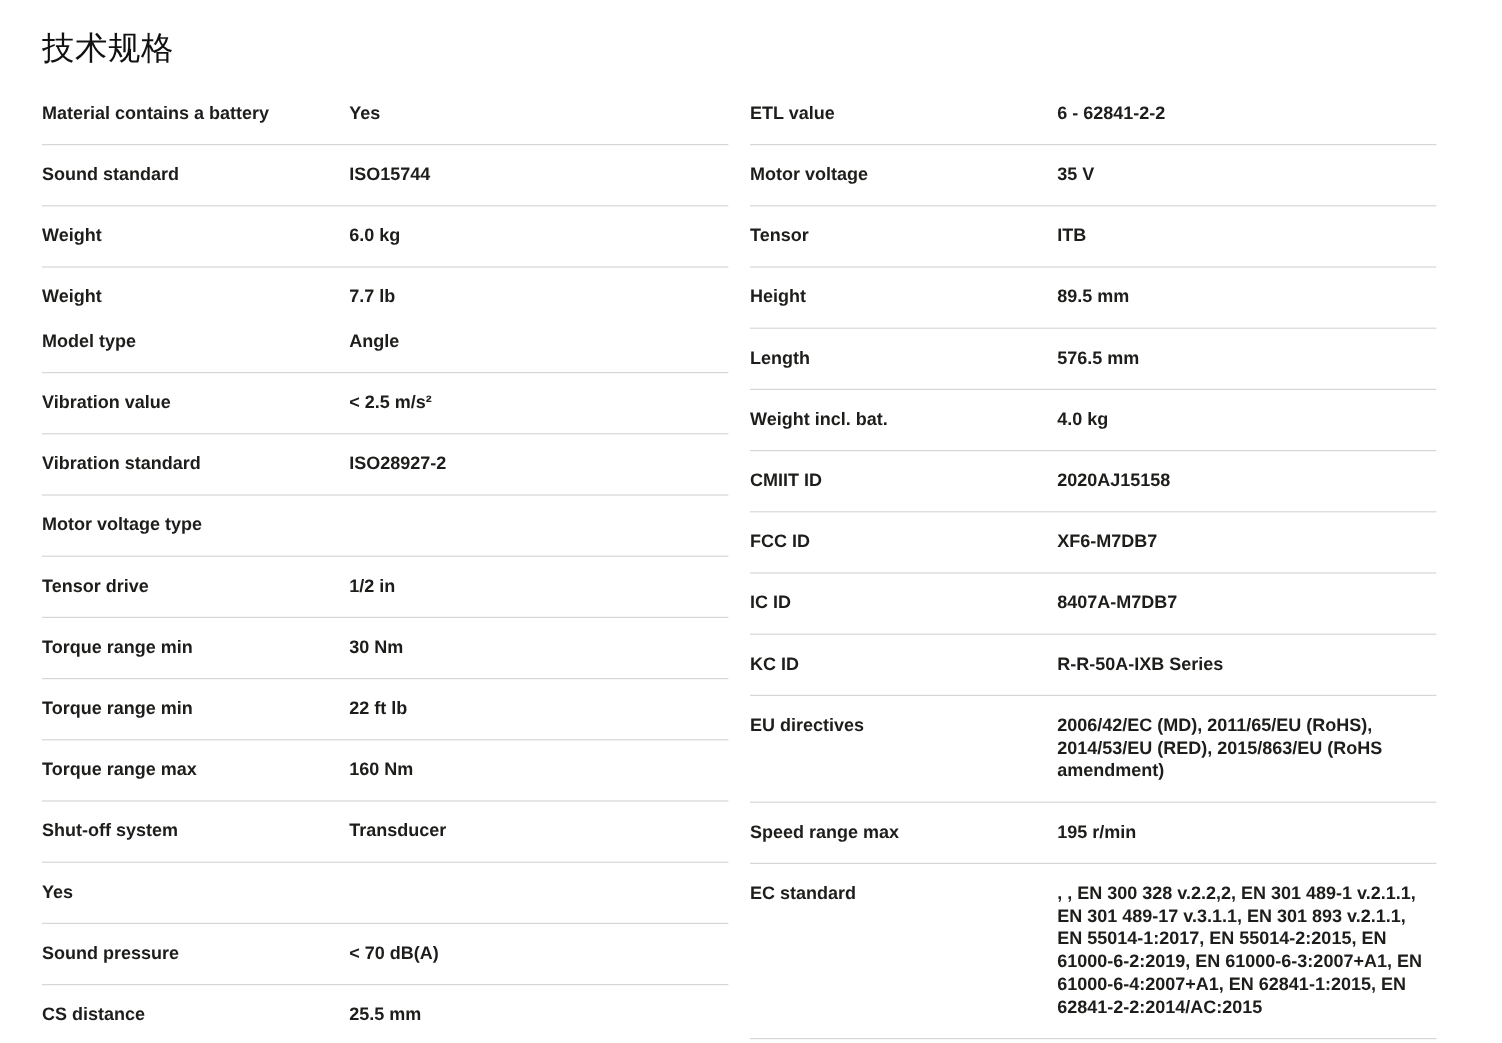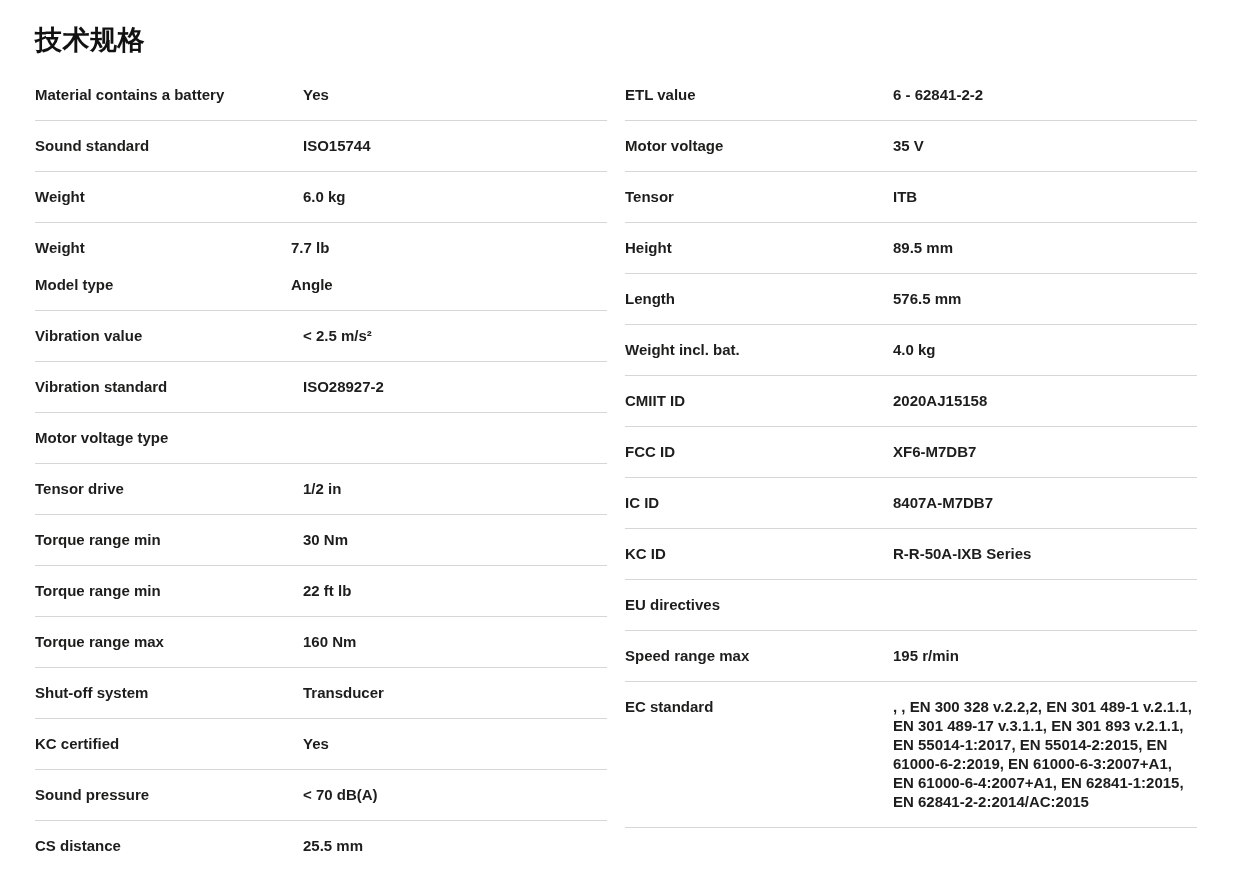--- a/index.html
+++ b/index.html
@@ -10,40 +10,39 @@
     overflow: hidden;
     font-family: "Liberation Sans", "DejaVu Sans", sans-serif;
     color: #1d1d1b;
   }
   .page {
     padding: 22px 0 0 35px;
     width: 1252px;
   }
   .page-title {
     font-size: 27px;
-    font-weight: 700;
+    font-weight: 400;
     color: #111111;
     letter-spacing: 0.5px;
     margin-bottom: 12px;
   }
   .spec-grid {
     display: flex;
     gap: 18px;
     align-items: flex-start;
   }
   .spec-col {
     flex: 0 0 572px;
     width: 572px;
   }
   .row {
     display: flex;
     align-items: flex-start;
     padding: 15px 0 16px 0;
     border-bottom: 1px solid #d6d6d6;
-    gap: 12px;
   }
   .spec-col .row:last-child { border-bottom: none; }
   .row.group { display: block; }
   .pair { display: flex; align-items: flex-start; }
   .group .pair + .pair { margin-top: 18px; }
   .label {
     flex: 0 0 256px;
     width: 256px;
     font-size: 15px;
     line-height: 19px;
@@ -116,21 +115,20 @@
       </div>
       <div class="row">
         <div class="label">Torque range max</div>
         <div class="value">160 Nm</div>
       </div>
       <div class="row">
         <div class="label">Shut-off system</div>
         <div class="value">Transducer</div>
       </div>
       <div class="row">
-        <div class="label">KC certified</div>
         <div class="value">Yes</div>
       </div>
       <div class="row">
         <div class="label">Sound pressure</div>
         <div class="value">&lt; 70 dB(A)</div>
       </div>
       <div class="row">
         <div class="label">CS distance</div>
         <div class="value">25.5 mm</div>
       </div>
@@ -172,20 +170,21 @@
       <div class="row">
         <div class="label">IC ID</div>
         <div class="value">8407A-M7DB7</div>
       </div>
       <div class="row">
         <div class="label">KC ID</div>
         <div class="value">R-R-50A-IXB Series</div>
       </div>
       <div class="row">
         <div class="label">EU directives</div>
+        <div class="value">2006/42/EC (MD), 2011/65/EU (RoHS), 2014/53/EU (RED), 2015/863/EU (RoHS amendment)</div>
       </div>
       <div class="row">
         <div class="label">Speed range max</div>
         <div class="value">195 r/min</div>
       </div>
       <div class="row">
         <div class="label">EC standard</div>
         <div class="value">, , EN 300 328 v.2.2,2, EN 301 489-1 v.2.1.1, EN 301 489-17 v.3.1.1, EN 301 893 v.2.1.1, EN 55014-1:2017, EN 55014-2:2015, EN 61000-6-2:2019, EN 61000-6-3:2007+A1, EN 61000-6-4:2007+A1, EN 62841-1:2015, EN 62841-2-2:2014/AC:2015</div>
       </div>
       <div class="row">

